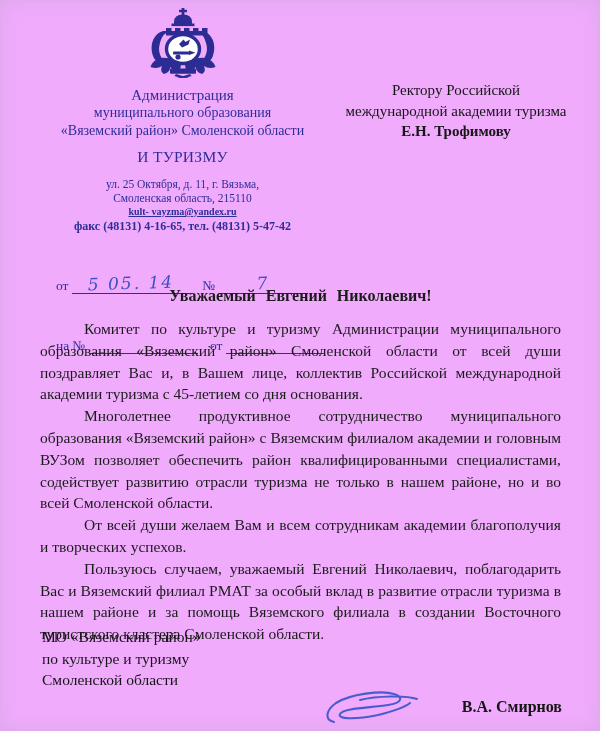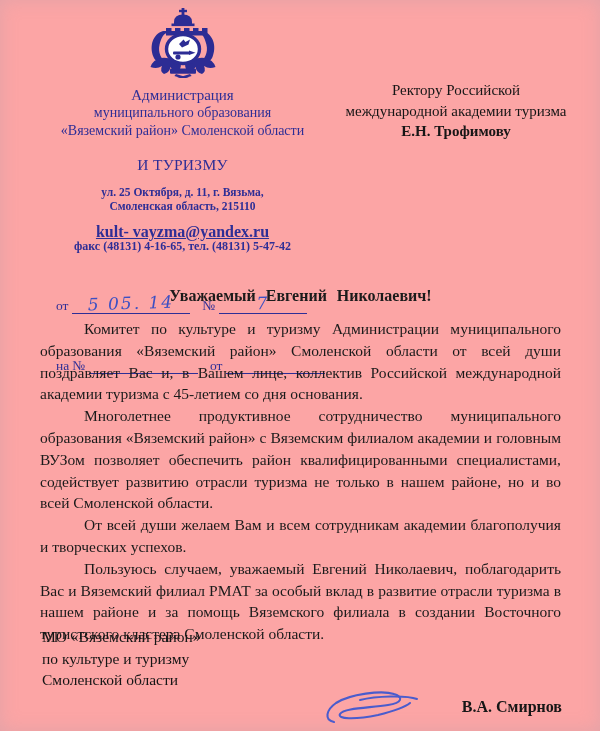--- a/index.html
+++ b/index.html
@@ -4,38 +4,38 @@
 <style>
   html, body { margin: 0; padding: 0; }
   body {
     width: 600px; height: 731px;
     background: #e9e9ec;
     font-family: "Liberation Serif", serif;
   }
   .page {
     position: relative;
     width: 600px; height: 731px;
-    background: #fca5a5;
+    background: #f0abfc;
     box-shadow: inset 0 0 18px rgba(150,155,175,.25);
     overflow: hidden;
     color: #1b1b1b;
   }
 
   
   .letterhead {
     position: absolute; left: 40px; top: 8px; width: 285px;
     text-align: center; color: #2e2e96;
   }
   .emblem { display: block; margin: 0 auto 8px auto; }
   .org-line1 { font-size: 15px; line-height: 18px; }
   .org-line  { font-size: 14px; line-height: 17.5px; }
   .committee { font-size: 15.5px; line-height: 19px; letter-spacing: .3px; margin-top: 7px; }
-  .addr      { font-size: 11.5px; line-height: 14px; font-weight: bold; }
+  .addr      { font-size: 11.5px; line-height: 14px; }
   .addr-block { margin-top: 11px; }
-  .email     { font-size: 16px; line-height: 14px; text-decoration: underline; font-weight: 700; margin-top: 12px; }
+  .email     { font-size: 10px; line-height: 14px; text-decoration: underline; font-weight: 700; }
   .faxline   { font-size: 12px; line-height: 15px; font-weight: 700; }
 
   .ref-block { margin-top: 9px; text-align: left; padding-left: 16px; font-size: 13.5px; }
   .ref-row { display: flex; align-items: flex-end; margin-bottom: 11px; margin-top: 44px; }
   .ref-row .lbl { white-space: pre; }
   .fill-line {
     display: inline-block; border-bottom: 1px solid #2e2e96;
     height: 15px; position: relative; margin-left: 4px;
   }
   .w1 { width: 118px; } .w2 { width: 88px; } .w3 { width: 110px; } .w4 { width: 100px; }
@@ -114,21 +114,21 @@
         <path d="M52 42.5 l6.5 2.2 l-6.5 2.2 Z"></path>
         <circle cx="41" cy="49" r="2.6"></circle>
 
         <path d="M42 36 l4.5 -4.5 l2 2.5 l4.5 -2.5 l-1.5 5 l-6.5 3 Z"></path>
       </g>
     </svg>
 
     <div class="org-line1">Администрация</div>
     <div class="org-line">муниципального образования</div>
     <div class="org-line">«Вяземский район» Смоленской области</div>
-    <div class="committee" style="margin-top:16px;">И ТУРИЗМУ</div>
+    <div class="committee" style="margin-top:8px;">И ТУРИЗМУ</div>
 
     <div class="addr-block">
       <div class="addr">ул. 25 Октября, д. 11, г. Вязьма,</div>
       <div class="addr">Смоленская область, 215110</div>
       <div class="email">kult- vayzma@yandex.ru</div>
       <div class="faxline">факс (48131) 4-16-65,  тел. (48131) 5-47-42</div>
     </div>
 
     <div class="ref-block">
       <div class="ref-row">

